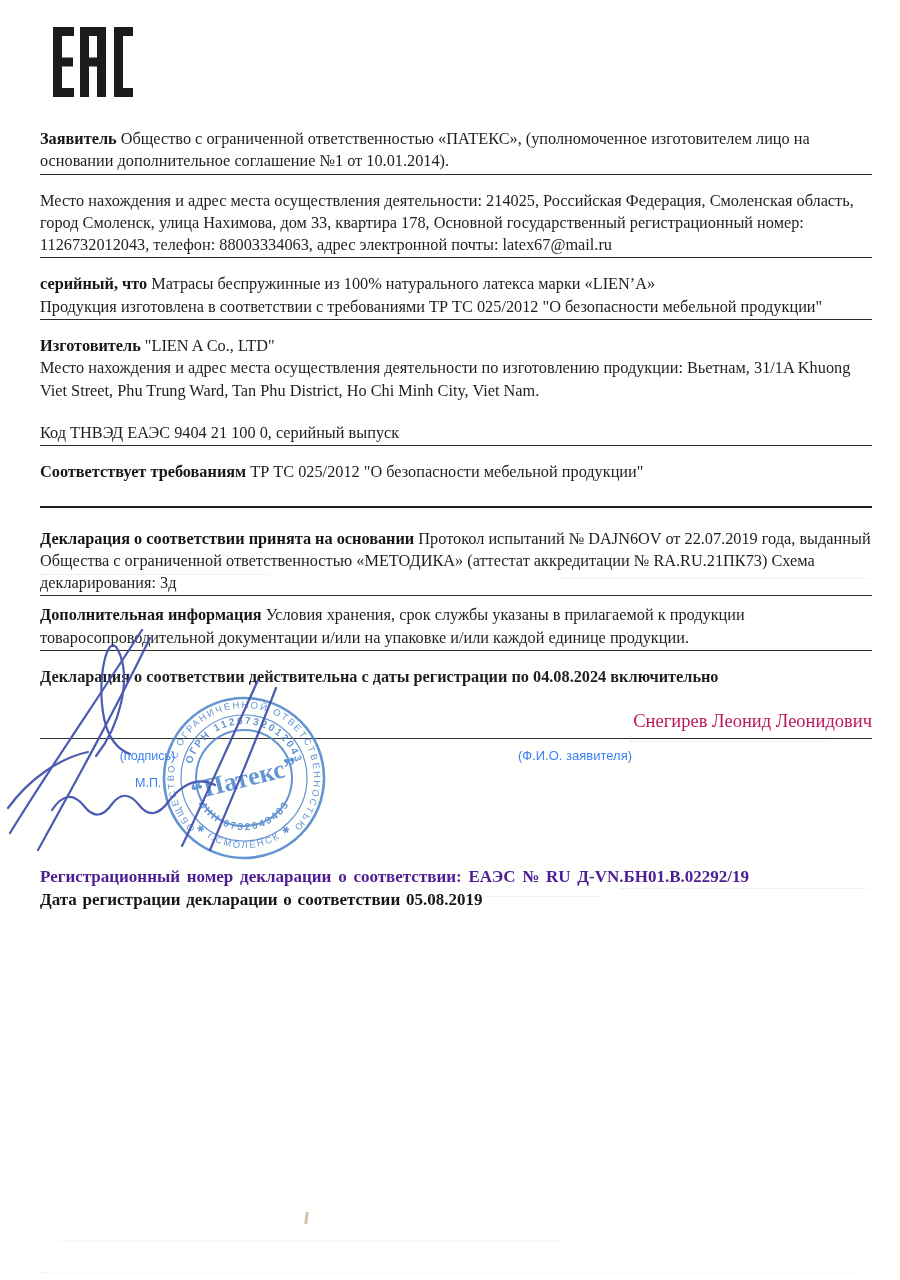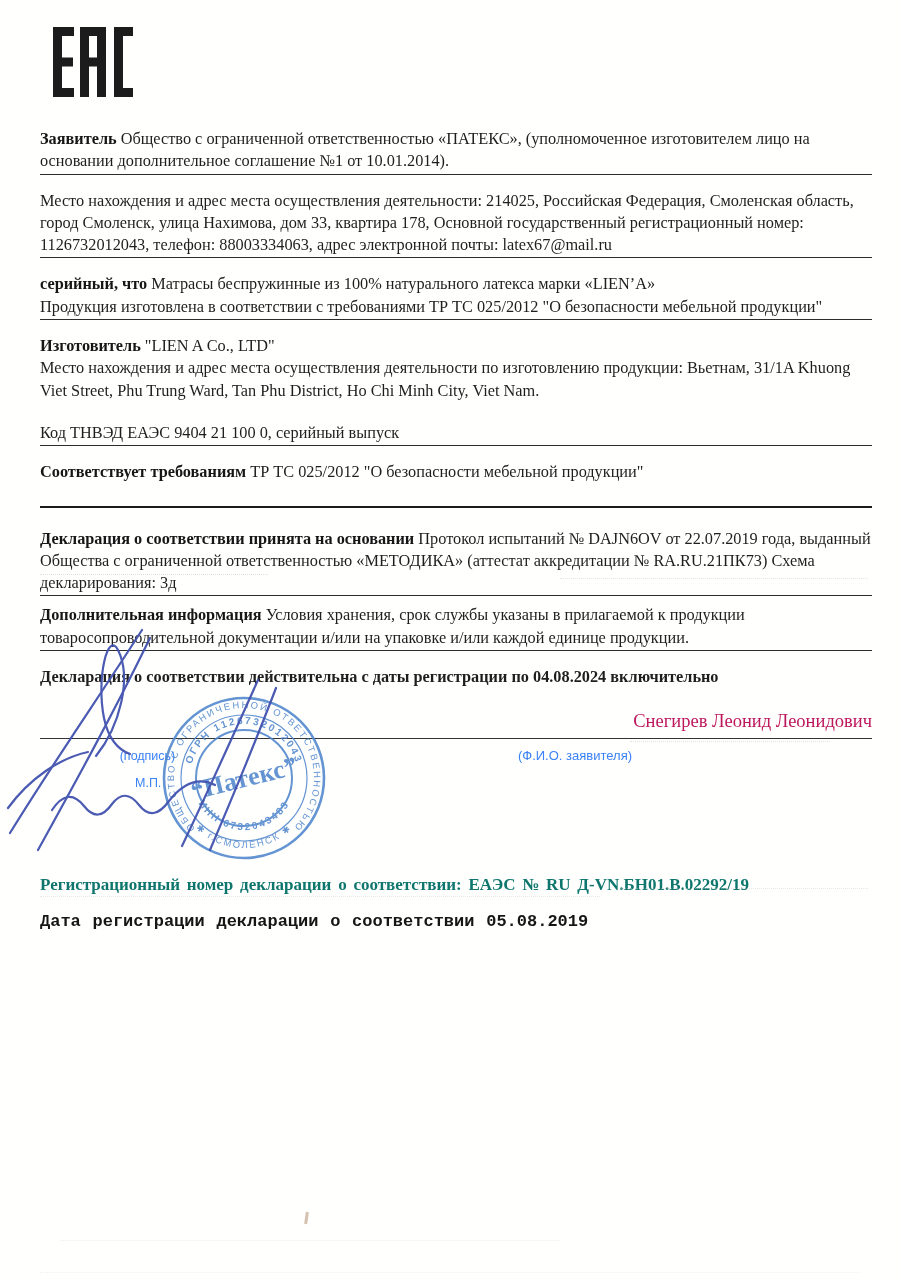--- a/index.html
+++ b/index.html
@@ -39,22 +39,22 @@
   .sig-name { position:absolute; right:0; top:20px; font-size:18.5px; color:#be185d; }
   .sig-line-left  { position:absolute; left:0;   top:48px; width:210px; border-top:1.8px solid #333; }
   .sig-line-right { position:absolute; left:175px; right:0; top:48px; border-top:1.8px solid #333; }
   .cap { position:absolute; font-family:"Liberation Sans", sans-serif; font-size:12.5px; color:#3b82f6; text-align:center; }
   .cap-sign { left:30px; top:55px; width:155px; }
   .cap-fio  { left:430px; top:55px; width:210px; font-size:13px; }
   .cap-mp   { left:95px; top:82px; width:60px; text-align:left; font-size:12.5px; }
   .stamp-svg { position:absolute; left:118px; top:2px; opacity:0.88; }
   .ink-svg { position:absolute; left:-40px; top:-92px; pointer-events:none; }
   
-  .reg-line  { margin-top:22px; font-weight:bold; font-size:17px; word-spacing:2.5px; color:#0f766e; }
-  .date-line { margin-top:14px; font-weight:bold; font-size:17px; word-spacing:1.5px; color:#161616;font-family:Liberation Mono, monospace; }
+  .reg-line  { margin-top:14px; font-weight:bold; font-size:17px; word-spacing:2.5px; color:#4c1d95; }
+  .date-line { margin-top:0; font-weight:bold; font-size:17px; word-spacing:1.5px; color:#161616; }
   
   .stamp-ring  { font-family:"Liberation Sans", sans-serif; font-size:9.4px; letter-spacing:2px; fill:var(--stamp-color,#4f86cc); }
   .stamp-ring2 { font-family:"Liberation Sans", sans-serif; font-size:10px; letter-spacing:2.2px; fill:var(--stamp-color,#4f86cc); font-weight:bold; }
   .stamp-center{ font-family:"Liberation Serif", serif; font-size:26px; font-weight:bold; fill:var(--stamp-color,#4f86cc); }
   
   .noise { position:absolute; border-top:1.6px dotted #c7c7c7; }
 </style>
 </head>
 <body>
 

